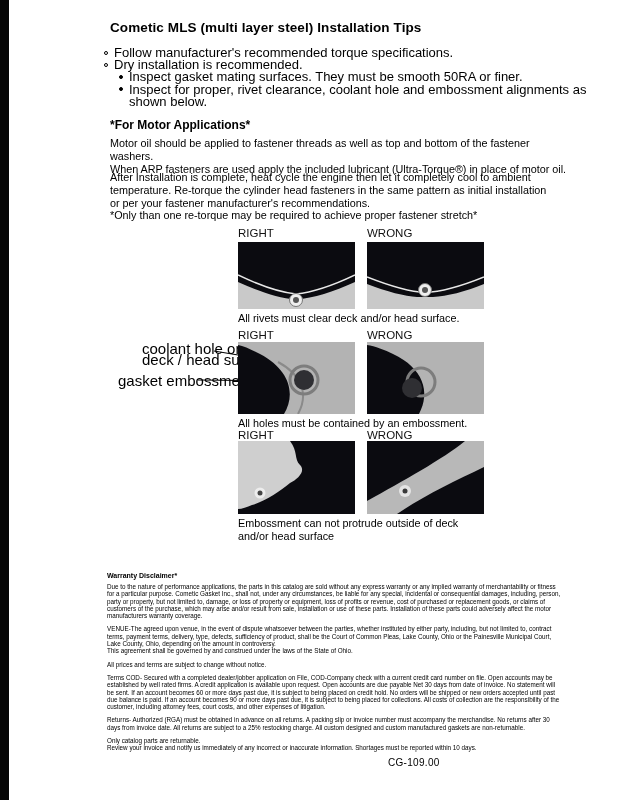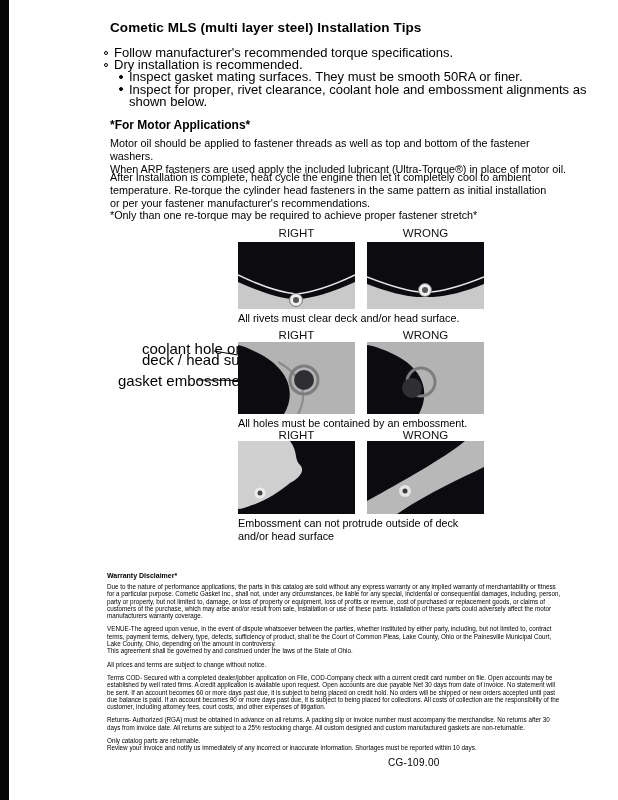--- a/index.html
+++ b/index.html
@@ -10,21 +10,21 @@
   .bullets{position:absolute;left:104px;top:47px;width:492px;font-size:13px;line-height:12.2px}
   .b-row{display:flex;gap:6px;align-items:flex-start}
   .b{flex:0 0 auto;width:4px;height:4px;border-radius:50%;border:1px solid #000;margin-top:3.5px}
   .b.filled{background:#000}
   .sub{margin-left:15px}
   .heading{position:absolute;left:110px;top:118px;font-size:12px;font-weight:bold}
   .para{position:absolute;left:110px;width:460px;font-size:10.8px;line-height:13px;white-space:pre-line}
   #p1{top:137px}
   #p2{top:171px}
   #note{top:209px}
-  .dlabel{position:absolute;width:117px;text-align:center;font-size:11.5px;color:#111}
+  .dlabel{position:absolute;width:117px;font-size:11.5px;color:#111}
   .dimg{position:absolute;width:117px;line-height:0}
   .caption{position:absolute;left:238px;font-size:10.8px;line-height:13px;white-space:pre-line}
   .side-label{position:absolute;font-size:15px;line-height:11px;white-space:pre-line}
   #callout-coolant{left:142px;top:343px}
   #callout-emboss{left:118px;top:375px}
   .leader-overlay{position:absolute;left:0;top:0;pointer-events:none}
   .fine-heading{position:absolute;left:107px;top:572px;font-size:7px;font-weight:bold}
   .fine{position:absolute;left:107px;top:583px;width:456px;font-size:6.3px;line-height:7.3px}
   .fine p{margin-bottom:6px;white-space:pre-line}
   .footer{position:absolute;left:388px;top:757px;font-size:10px;letter-spacing:.3px}

